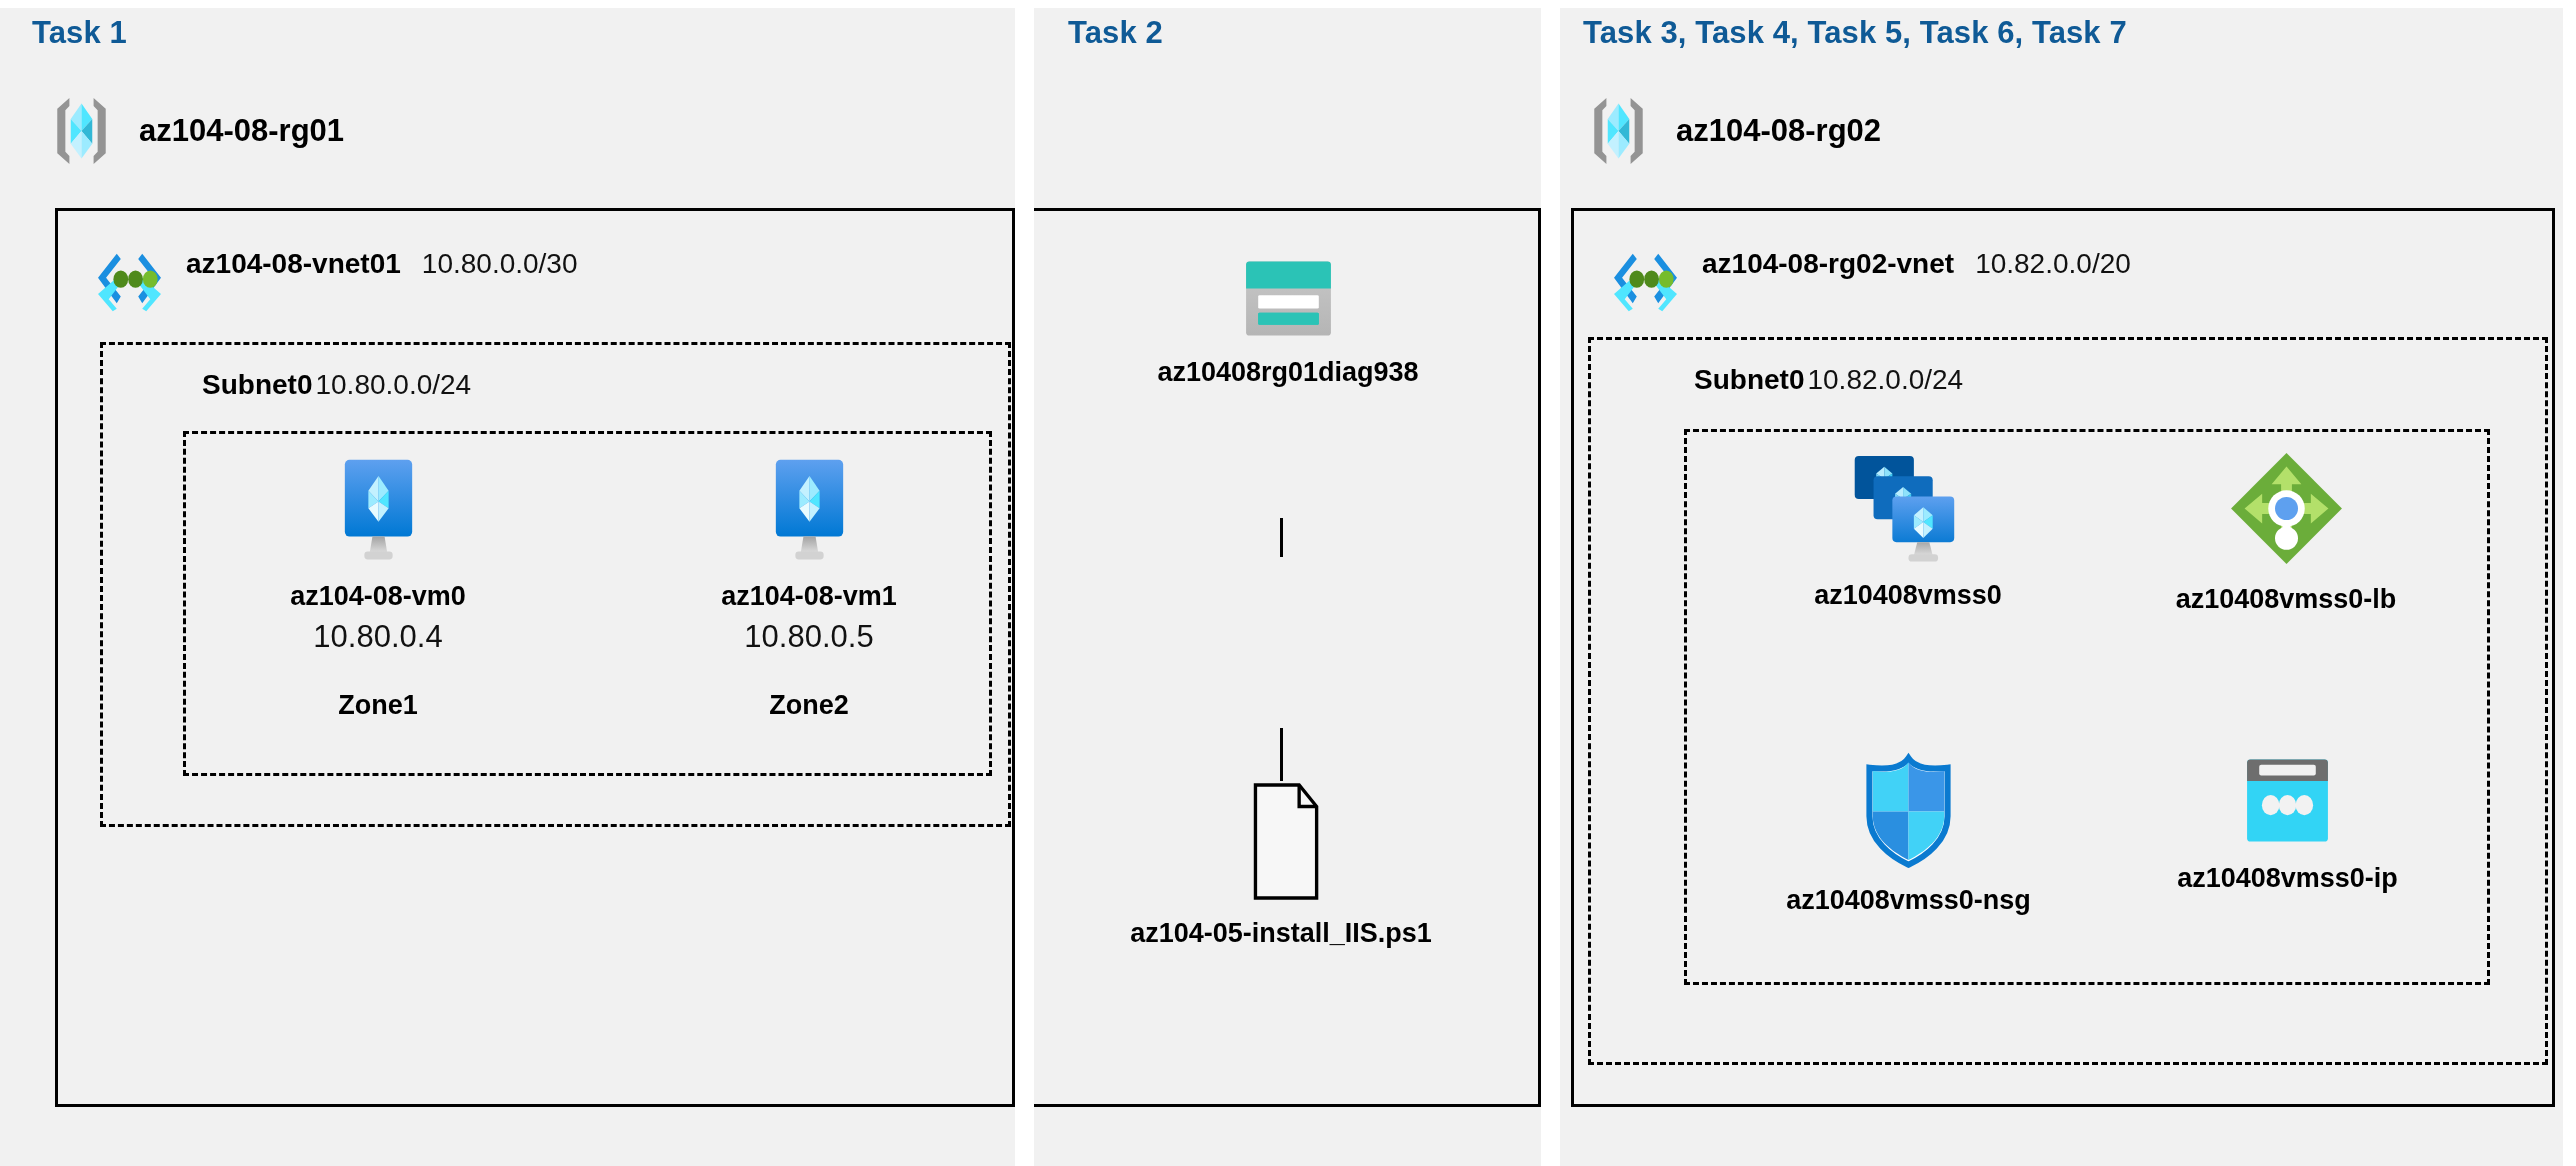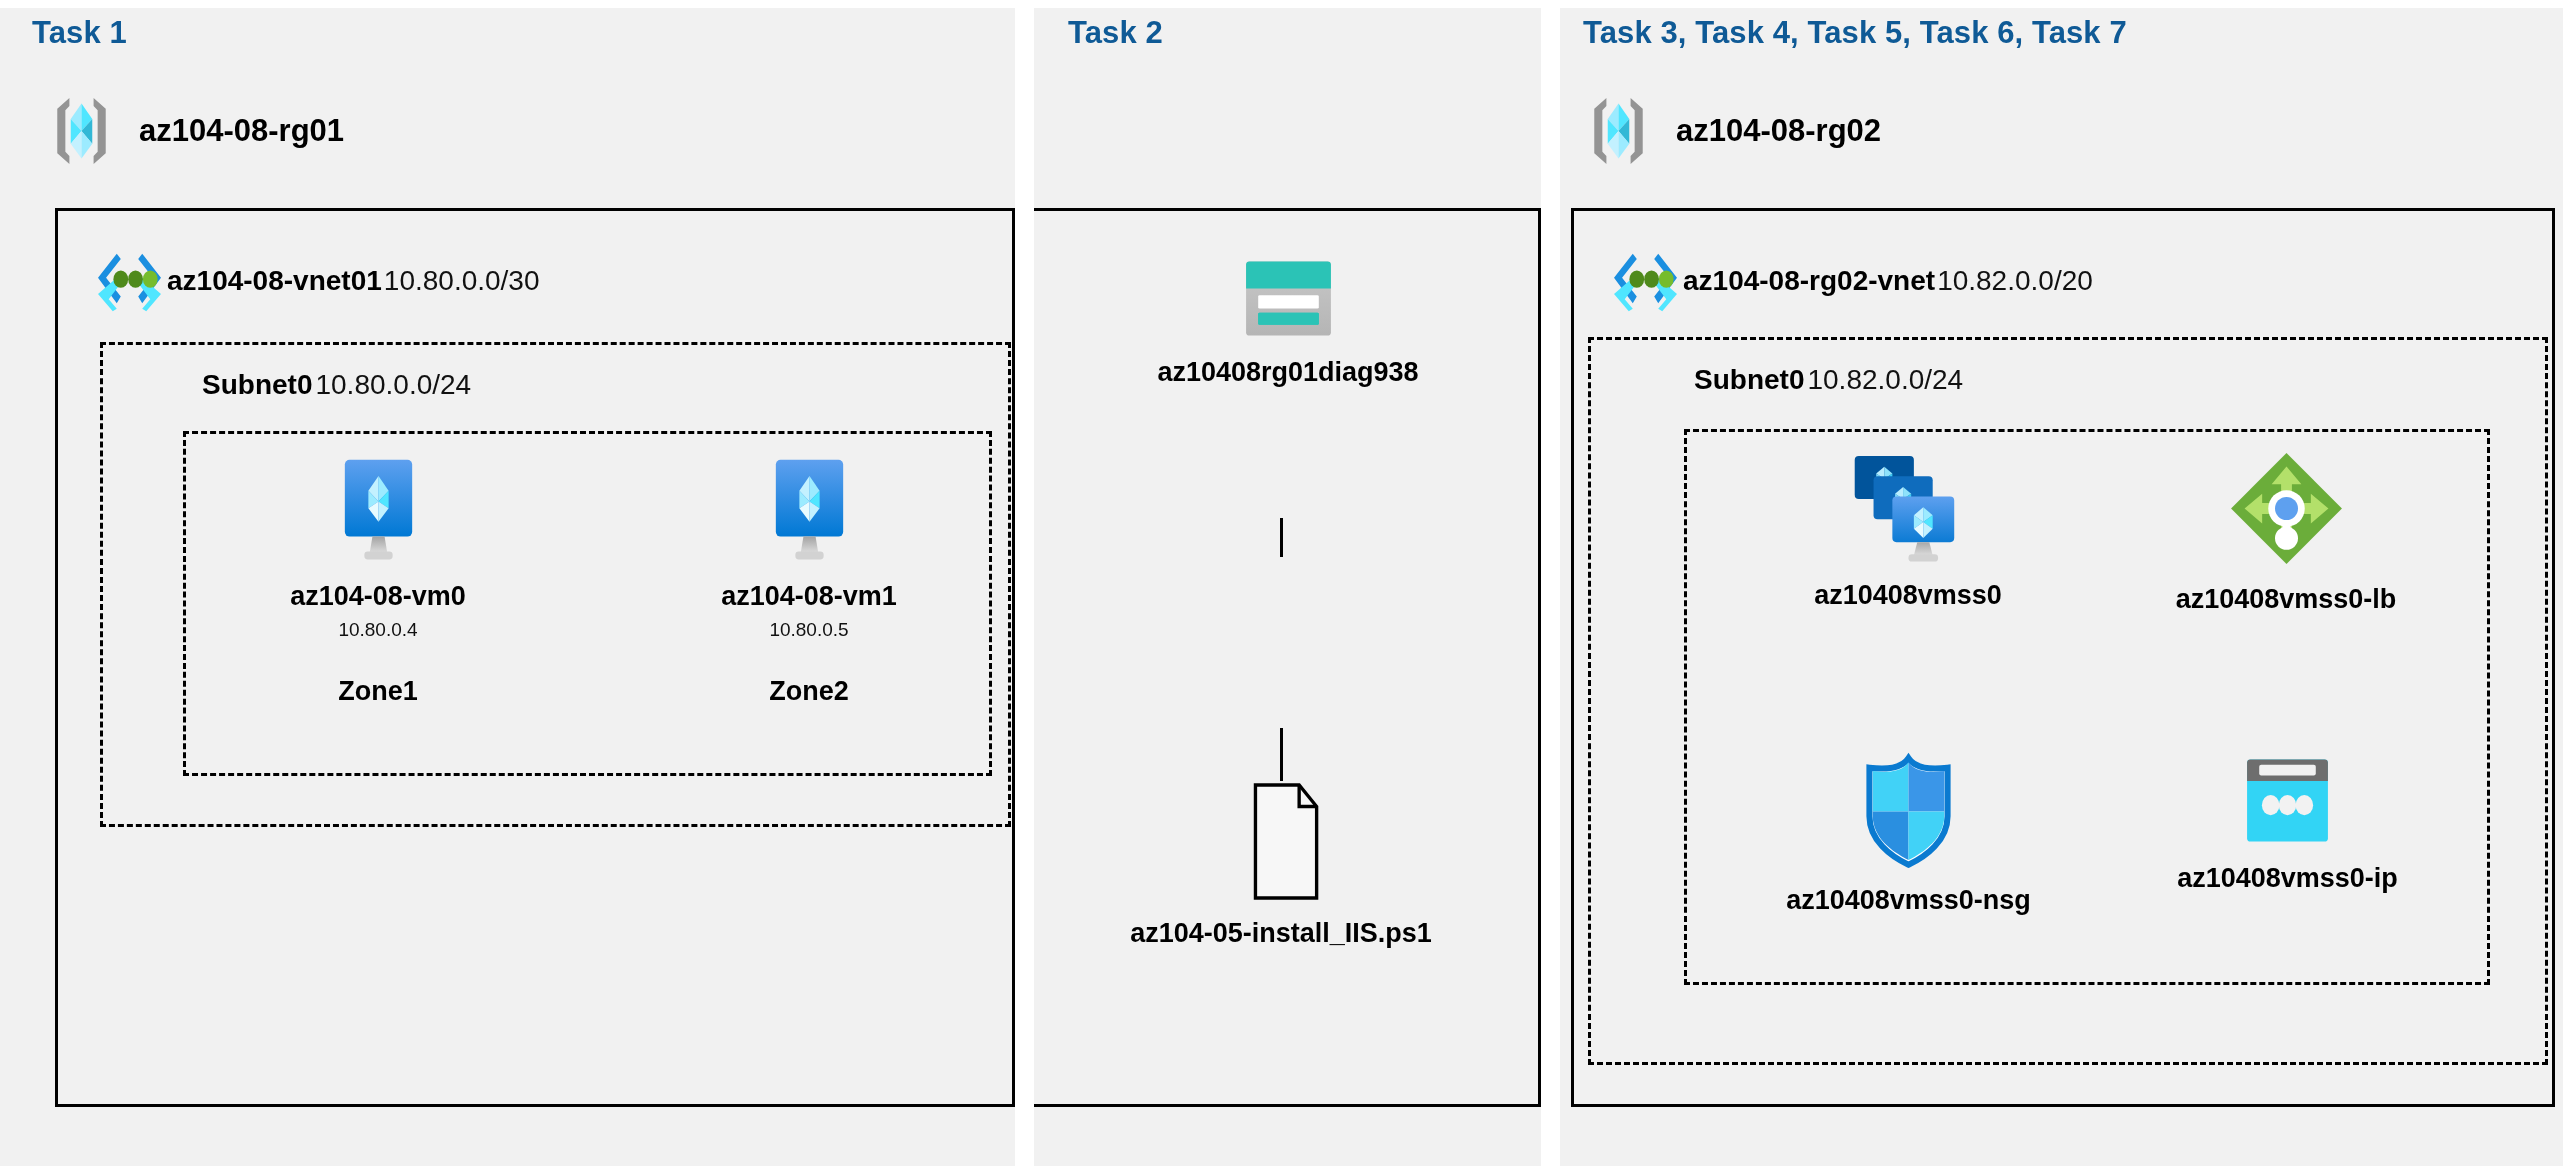--- a/index.html
+++ b/index.html
@@ -9,31 +9,31 @@
   .panel{position:absolute;background:#f1f1f1;}
 
   .task-title{position:absolute;color:#0f5a96;font-weight:bold;font-size:31px;letter-spacing:0.1px;white-space:nowrap;}
 
   .rg-row{position:absolute;display:flex;align-items:center;gap:19px;}
   .rg-name{font-size:31px;font-weight:bold;color:#000;white-space:nowrap;margin-left:6px;}
 
   .solidbox{position:absolute;border:3.4px solid #000;box-sizing:border-box;background:transparent;}
   .dashbox{position:absolute;border:3.4px dashed #000;box-sizing:border-box;background:transparent;}
 
-  .vnet-row{position:absolute;display:flex;align-items:center;gap:2px;white-space:nowrap;}
+  .vnet-row{position:absolute;display:flex;gap:21px;white-space:nowrap;}
   .vnet-name{font-size:28px;font-weight:bold;color:#000;}
   .vnet-cidr{font-size:28px;color:#111;font-weight:normal;}
 
   .subnet-row{position:absolute;white-space:nowrap;}
   .subnet-name{font-size:28px;font-weight:bold;color:#000;}
   .subnet-cidr{font-size:28px;color:#111;font-weight:normal;}
 
   .node{position:absolute;display:flex;flex-direction:column;align-items:center;}
   .node-label{font-size:27px;font-weight:bold;color:#000;white-space:nowrap;text-align:center;margin-top:15px;line-height:1.25;}
-  .node-sub{font-size:19px;font-weight:normal;color:#111;white-space:nowrap;text-align:center;margin-top:5.4px;}
+  .node-sub{font-size:31px;font-weight:normal;color:#111;white-space:nowrap;text-align:center;margin-top:5.4px;}
   .node-zone{font-size:27px;font-weight:bold;color:#000;white-space:nowrap;text-align:center;margin-top:35px;}
 
   .connector{position:absolute;width:2.7px;background:#000;}
 
   svg{display:block;overflow:visible;}
 </style>
 </head>
 <body>
 
 <div id="stage">

